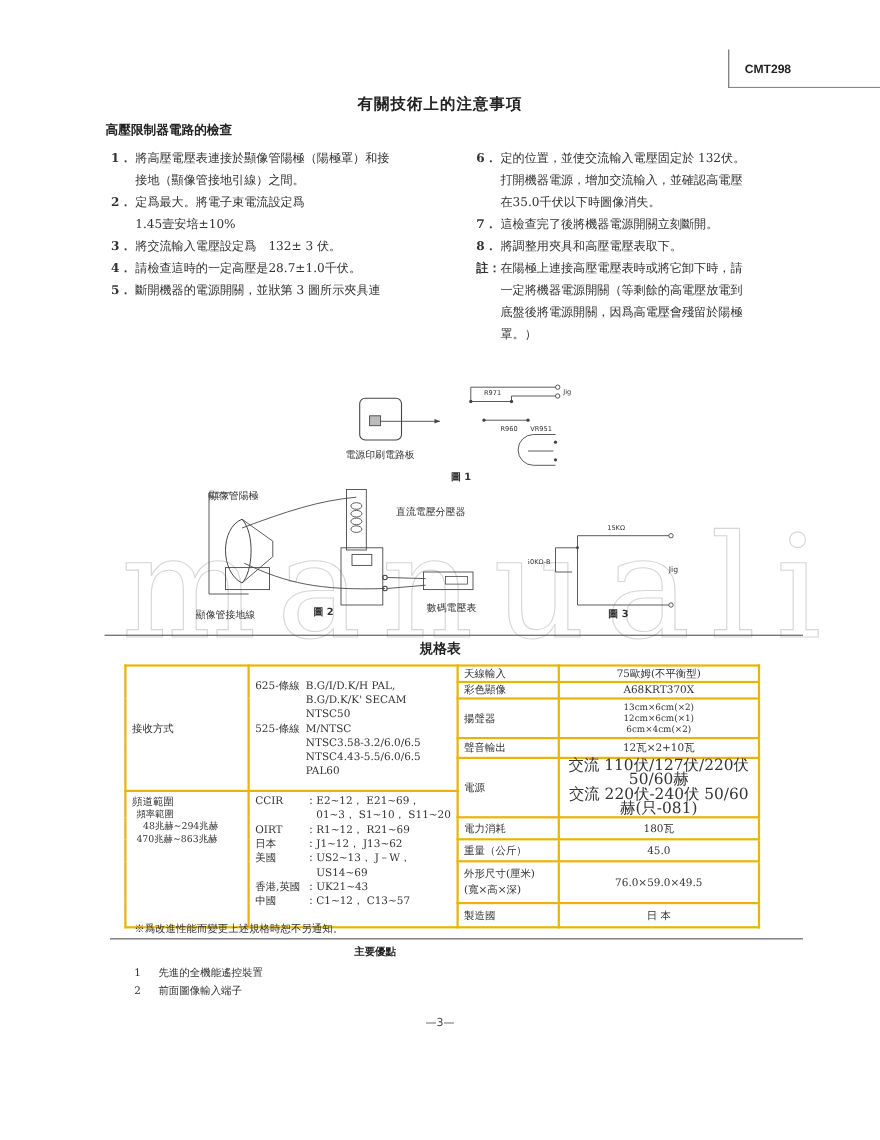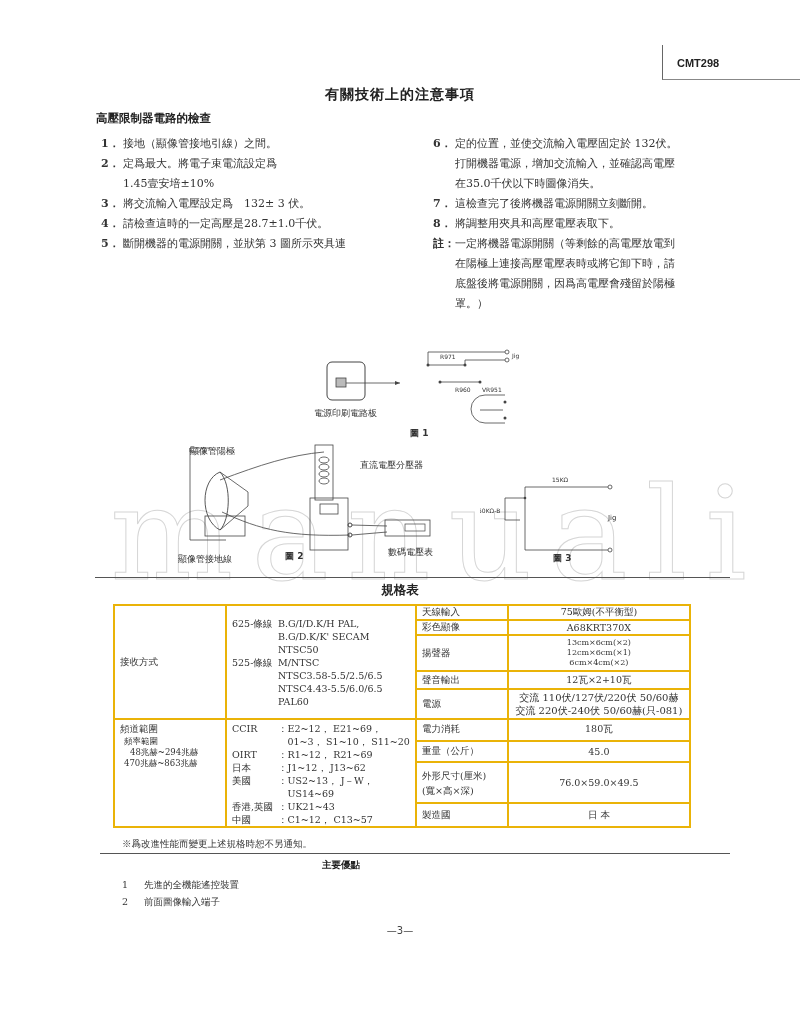--- a/index.html
+++ b/index.html
@@ -56,20 +56,21 @@
 
 <div class="abs model-box">
   <span>CMT298</span>
 </div>
 <div class="abs page-title">有關技術上的注意事項</div>
 <div class="abs section-title">高壓限制器電路的檢查</div>
 
 <div class="abs steps left">
   <div class="row">
     <span class="num">1．</span>
+    <span class="txt">將高壓電壓表連接於顯像管陽極（陽極罩）和接</span>
     <span class="txt">接地（顯像管接地引線）之間。</span>
   </div>
   <div class="row">
     <span class="num">2．</span>
     <span class="txt">定爲最大。將電子束電流設定爲</span>
     <span class="txt">1.45壹安培±10%</span>
   </div>
   <div class="row">
     <span class="num">3．</span>
     <span class="txt">將交流輸入電壓設定爲　132± 3 伏。</span>
@@ -94,22 +95,22 @@
   <div class="row">
     <span class="num">7．</span>
     <span class="txt">這檢查完了後將機器電源開關立刻斷開。</span>
   </div>
   <div class="row">
     <span class="num">8．</span>
     <span class="txt">將調整用夾具和高壓電壓表取下。</span>
   </div>
   <div class="row">
     <span class="num note-label">註：</span>
+    <span class="txt">在陽極上連接高壓電壓表時或將它卸下時，請</span>
     <span class="txt">一定將機器電源開關（等剩餘的高電壓放電到</span>
-    <span class="txt">在陽極上連接高壓電壓表時或將它卸下時，請</span>
     <span class="txt">底盤後將電源開關，因爲高電壓會殘留於陽極</span>
     <span class="txt">罩。）</span>
   </div>
 </div>
 
 <svg class="abs" style="left:300px;top:340px" width="260" height="100">
   <rect x="27" y="22" width="38" height="38" rx="5" fill="none" stroke="#444" stroke-width="1"></rect>
   <rect x="36" y="38" width="10" height="9" fill="#bbb" stroke="#444" stroke-width="0.8"></rect>
   <line x1="46" y1="43" x2="100" y2="43" stroke="#444" stroke-width="0.8"></line>
   <polygon points="100,43 95,41 95,45" fill="#444"></polygon>
@@ -184,21 +185,21 @@
 <div class="abs spec-title">規格表</div>
 <table class="spec">
   <tbody>
       <tr style="height:15px">
     <td rowspan="5" style="width:100px">接收方式</td>
     <td rowspan="5" style="width:170px">
       <div class="mono-line"><span style="display:inline-block;width:46px">625-條線</span><span>B.G/I/D.K/H  PAL,</span></div>
       <div class="mono-line"><span style="display:inline-block;width:46px"></span><span>B.G/D.K/K' SECAM</span></div>
       <div class="mono-line"><span style="display:inline-block;width:46px"></span><span>NTSC50</span></div>
       <div class="mono-line"><span style="display:inline-block;width:46px">525-條線</span><span>M/NTSC</span></div>
-      <div class="mono-line"><span style="display:inline-block;width:46px"></span><span>NTSC3.58-5.5/2.5/6.5</span></div>
+      <div class="mono-line"><span style="display:inline-block;width:46px"></span><span>NTSC3.58-3.2/6.0/6.5</span></div>
       <div class="mono-line"><span style="display:inline-block;width:46px"></span><span>NTSC4.43-5.5/6.0/6.5</span></div>
       <div class="mono-line"><span style="display:inline-block;width:46px"></span><span>PAL60</span></div>
     </td>
     <td style="width:80px">天線輸入</td>
     <td style="width:170px" class="center">75歐姆(不平衡型)</td>
   </tr>
   <tr style="height:15px">
     <td>彩色顯像</td>
     <td class="center">A68KRT370X</td>
   </tr>
@@ -209,21 +210,21 @@
       <div>12cm×6cm(×1)</div>
       <div>6cm×4cm(×2)</div>
     </td>
   </tr>
   <tr style="height:18px">
     <td>聲音輸出</td>
     <td class="center">12瓦×2+10瓦</td>
   </tr>
   <tr style="height:30px">
     <td rowspan="2">電源</td>
-    <td rowspan="2" class="center" style="font-size:10px;line-height:13px">
+    <td rowspan="2" class="center" style="font-size:14px;line-height:13px">
       <div>交流 110伏/127伏/220伏  50/60赫</div>
       <div>交流 220伏-240伏  50/60赫(只-081)</div>
     </td>
   </tr>
   <tr style="height:0">
     <td rowspan="5" style="vertical-align:top;padding-top:3px">
       <div>頻道範圍</div>
       <div style="font-size:8.5px;line-height:11px;padding-left:4px">
         <div>頻率範圍</div>
         <div style="padding-left:6px">48兆赫~294兆赫</div>

